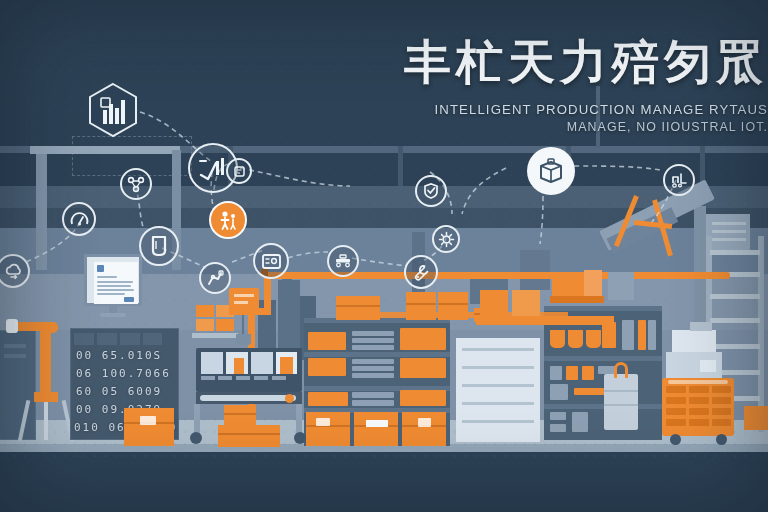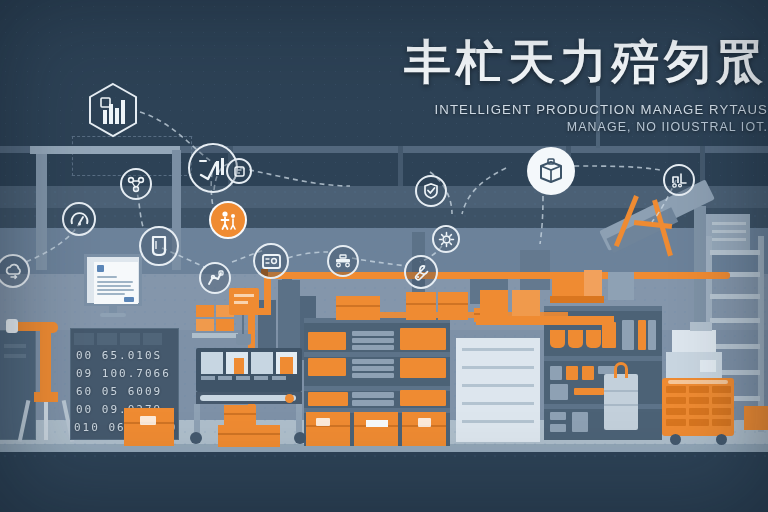--- a/index.html
+++ b/index.html
@@ -172,21 +172,21 @@
   <div class="lockerdoor" style="left:-6px;top:330px;width:42px;height:110px;"></div>
   <div class="r" style="left:4px;top:344px;width:22px;height:4px;background:#62788d;z-index:18;"></div>
   <div class="r" style="left:4px;top:354px;width:22px;height:4px;background:#62788d;z-index:18;"></div>
 
   <div class="digitpanel" style="left:56px;top:328px;width:109px;height:112px;background:#45596d;border:1px solid #566c80;margin-left:14px;">
     <div class="r" style="left:3px;top:4px;width:20px;height:12px;background:#506579;"></div>
     <div class="r" style="left:26px;top:4px;width:20px;height:12px;background:#506579;"></div>
     <div class="r" style="left:49px;top:4px;width:20px;height:12px;background:#506579;"></div>
     <div class="r" style="left:72px;top:4px;width:19px;height:12px;background:#506579;"></div>
     <div class="digitrow" style="left:5px;top:20px;">00 65.010S</div>
-    <div class="digitrow" style="left:5px;top:38px;">09 100.7066</div>
+    <div class="digitrow" style="left:5px;top:38px;">06 100.7066</div>
     <div class="digitrow" style="left:5px;top:56px;">60 05 6009</div>
     <div class="digitrow" style="left:5px;top:74px;">00 09.0279</div>
     <div class="digitrow" style="left:3px;top:92px;">010 06 08 60</div>
   </div>
 
   <div class="pipe" style="left:12px;top:322px;width:36px;height:9px;border-radius:4px;"></div>
   <div class="r" style="left:6px;top:319px;width:12px;height:14px;background:#e9eff4;border-radius:3px;z-index:19;"></div>
   <div class="pipe" style="left:40px;top:322px;width:11px;height:76px;border-radius:5px;"></div>
   <div class="pipe" style="left:40px;top:322px;width:18px;height:11px;border-radius:5px;"></div>
   <div class="r" style="left:34px;top:392px;width:24px;height:10px;background:#ef8b32;z-index:19;"></div>

